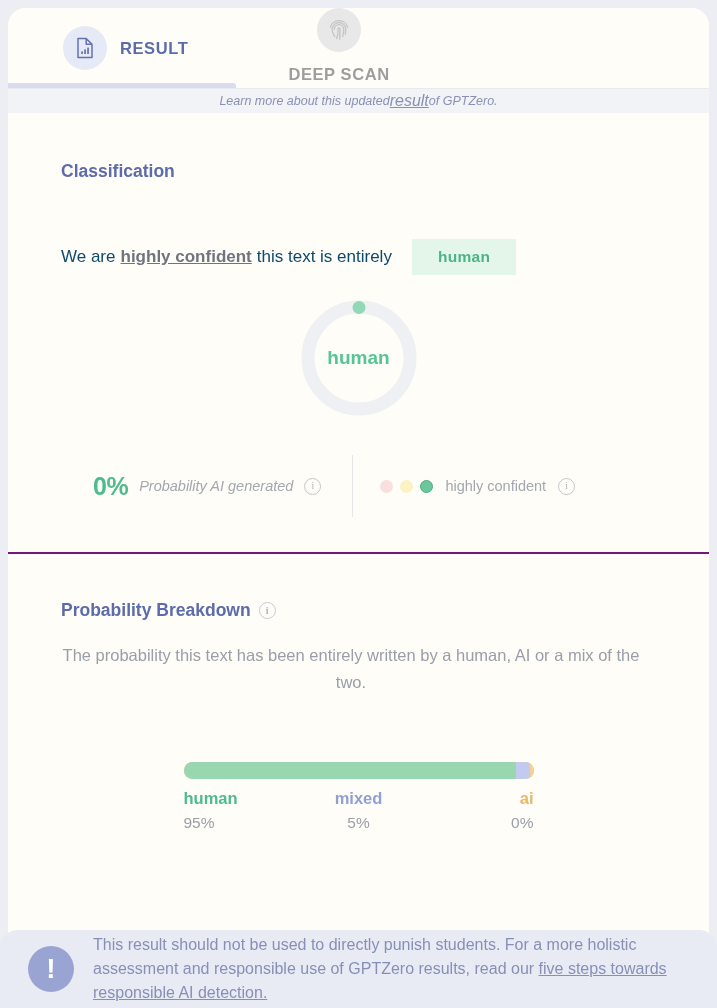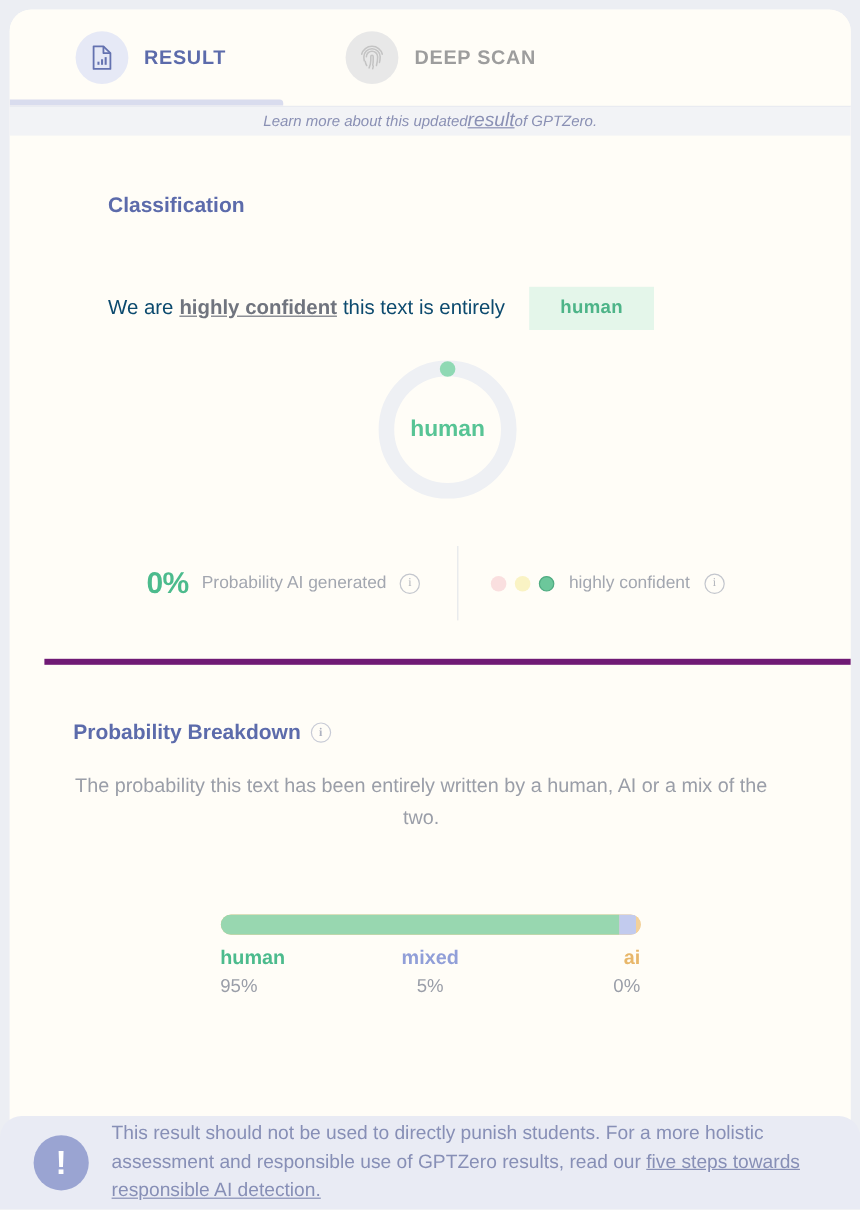--- a/index.html
+++ b/index.html
@@ -38,21 +38,21 @@
   .tab {
     display: flex;
     align-items: center;
     gap: 13px;
     height: 80px;
     padding: 0 0 0 0;
     cursor: pointer;
     flex: 0 0 auto;
   }
   #tab-result { margin-left: 55px; }
-  #tab-deep-scan { margin-left: 100px; }
+  #tab-deep-scan { margin-left: 100px; flex-direction: column; }
   #tab-feedback { margin-left: 92px; }
 
   .tab-icon-circle {
     width: 44px;
     height: 44px;
     border-radius: 50%;
     display: flex;
     align-items: center;
     justify-content: center;
     flex: 0 0 auto;
@@ -97,24 +97,23 @@
   #learn-more-strip a {
     color: #8a90b4;
     text-decoration: underline;
     font-style: italic;
     cursor: pointer;
   }
 
   
   #classification-section {
     padding: 48px 0 0 0;
-    border-bottom: 5px solid #701a75;
+    border-bottom: 2px solid #701a75;
     height: 441px;
     box-sizing: border-box;
-    margin-left: 29px;
   }
   .section-heading {
     margin-left: 53px;
     font-size: 17.5px;
     font-weight: bold;
     color: #5c6bab;
     display: flex;
     align-items: center;
     gap: 8px;
   }
@@ -180,20 +179,21 @@
   }
   #ai-prob-value {
     font-size: 25px;
     font-weight: bold;
     color: #4cbb8d;
     letter-spacing: -.5px;
   }
   #ai-prob-label {
     font-size: 14.5px;
     color: #a3a7b0;
+    font-style: italic;
   }
   #stats-divider {
     width: 1px;
     height: 62px;
     background: #e4e6ea;
     margin-left: 31px;
   }
   #confidence-block {
     display: flex;
     align-items: center;

